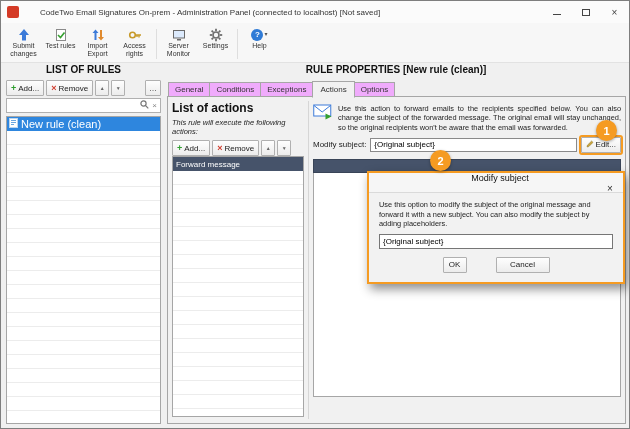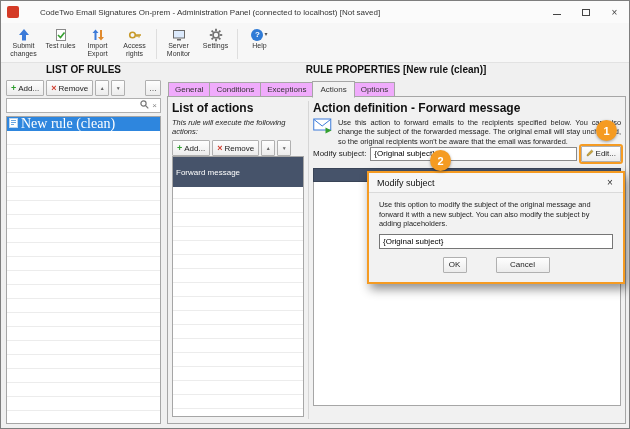--- a/index.html
+++ b/index.html
@@ -48,58 +48,58 @@
   .left-panel { position:absolute; left:5px; top:79px; width:155px; }
   .btnrow { display:flex; gap:2px; align-items:center; }
   .search-box { margin-top:2px; height:15px; background:#fff; border:1px solid #b0b0b0;
                 display:flex; align-items:center; padding:0 3px; gap:3px; }
   .search-box input { flex:1; border:none; outline:none; font-size:8px; font-family:inherit; min-width:0; background:transparent; }
   .clear-x { color:#888; font-size:8px; }
   .list-lines { background-image:repeating-linear-gradient(to bottom, transparent 0px, transparent 13px, #ececec 13px, #ececec 14px); }
   .rules-list { position:absolute; left:5px; top:115px; width:155px; height:308px;
                 background-color:#fff; border:1px solid #a6a6a6; }
   .rule-row { height:14px; display:flex; align-items:center; gap:3px; padding:0 2px;
-              background:#2e86de; color:#fff; font-size:14px;font-family:Liberation Serif, serif; }
+              background:#2e86de; color:#fff; font-size:11px; }
 
   
   .tabs { position:absolute; left:167px; top:80px; display:flex; align-items:flex-end; z-index:2; }
   .tab { font-size:8px; padding:2px 6px; background:#f0abfc; border:1px solid #a6a6a6;
          margin-right:-1px; position:relative; color:#333; }
   .tab.active { background:#f1f1f1; z-index:3; padding:3px 7px; margin-bottom:-1px;
                 border-bottom:1px solid #f1f1f1; }
   .content { position:absolute; left:166px; top:95px; width:459px; height:328px;
              border:1px solid #a6a6a6; background:#f1f1f1; }
 
   .subhdr { font-weight:bold; font-size:12px; color:#111; }
   .smalltext { font-size:7.5px; line-height:9px; color:#222; }
 
   .acts { position:absolute; left:4px; top:4px; width:132px; }
   .acts .btnrow { margin-top:4px; }
   .acts-list { position:absolute; left:4px; top:59px; width:132px; height:261px;
                background-color:#fff; border:1px solid #a6a6a6; }
-  .act-row { height:30px; background:#46536a; color:#fff; display:flex; align-items:center;
+  .act-row { height:14px; background:#46536a; color:#fff; display:flex; align-items:center;
              padding:0 3px; font-size:8px; }
   .vdiv { position:absolute; left:140px; top:4px; bottom:4px; width:1px; background:#d6d6d6; }
 
   .def { position:absolute; left:145px; top:4px; right:4px; }
   .info { display:flex; gap:5px; margin-top:3px; }
   .info .desc { flex:1; font-size:7.4px; line-height:9.3px; text-align:justify; color:#222; }
-  .modify-row { display:flex; align-items:center; gap:4px; height:16px; }
+  .modify-row { display:flex; align-items:center; gap:4px; margin-top:5px; height:16px; }
   .modify-row .lbl { white-space:nowrap; font-size:8px; }
   .modify-row input { flex:1; height:14px; border:1px solid #8a8a8a; font-size:8px;
                       padding:0 3px; font-family:inherit; background:#fff; min-width:0; }
   .edit-btn { outline:2px solid #f59b22; }
   .grid-hdr { height:14px; background:#46536a; border:1px solid #394457; margin-top:6px; }
   .grid-body { height:224px; background:#fff; border:1px solid #a6a6a6; border-top:none; }
 
   
   .dialog { position:absolute; left:366px; top:170px; width:258px; background:#f2f2f2;
             border:2px solid #f59b22; box-shadow:3px 5px 10px rgba(0,0,0,.45); z-index:30; }
   .dlg-title { height:20px; display:flex; align-items:center; padding-left:8px; font-size:9px;
-               background:#f6f6f6; border-bottom:1px solid #dadada; color:#111; }
+               background:#f6f6f6; border-bottom:1px solid #dadada; color:#111;flex-direction:column; }
   .dlg-close { margin-left:auto; width:26px; height:100%; display:flex; align-items:center;
                justify-content:center; font-size:10px; color:#333; }
   .dlg-body { padding:7px 10px 9px; }
   .dlg-body .desc { font-size:7.4px; line-height:9.5px; color:#222; }
   .dlg-input { margin-top:5px; width:100%; height:15px; border:1px solid #767676;
                font-size:8px; padding:0 3px; font-family:inherit; background:#fff; }
   .dlg-btns { margin-top:8px; display:flex; justify-content:center; gap:7px; }
   .btn-ok { width:24px; } .btn-cancel { width:54px;margin-left:22px; }
 
   
@@ -283,21 +283,20 @@
     </div>
     <div class="acts-list list-lines">
       <div class="act-row">
         <span>Forward message</span>
       </div>
     </div>
 
     <div class="vdiv"></div>
 
     <div class="def">
-      <div class="subhdr">Action definition - Forward message</div>
       <div class="info">
         <span>
           <svg width="20" height="16" viewBox="0 0 20 16">
               <rect x="0.75" y="1" width="17" height="11" fill="#fff" stroke="#3c7bd9"></rect>
               <path d="M1 1.5 L9.2 8 L17.5 1.5" fill="none" stroke="#3c7bd9"></path>
               <path d="M12.5 9.5 L18.5 12.5 L12.5 15.5 Z" fill="#35a02f"></path>
             </svg>
         </span>
         <div class="desc">Use this action to forward emails to the recipients specified below. You can also change the subject of the forwarded message. The original email will stay unchanged, so the original recipients won't be aware that the email was forwarded.</div>
       </div>

